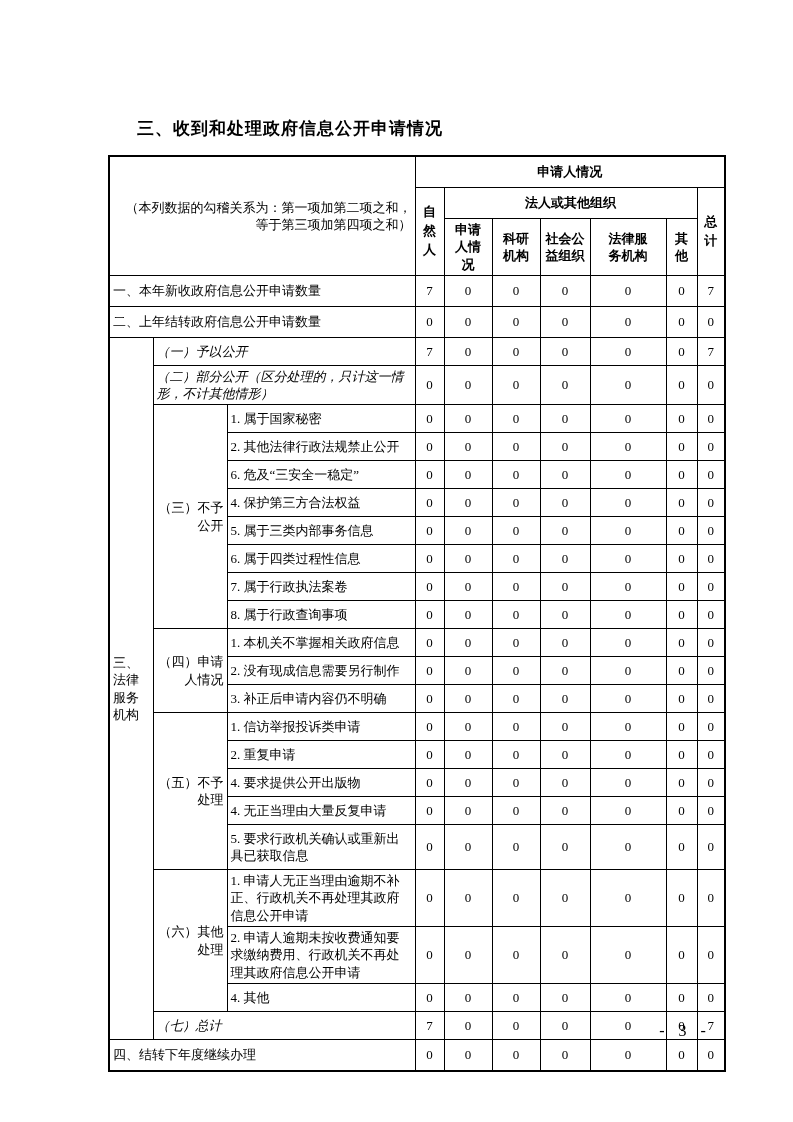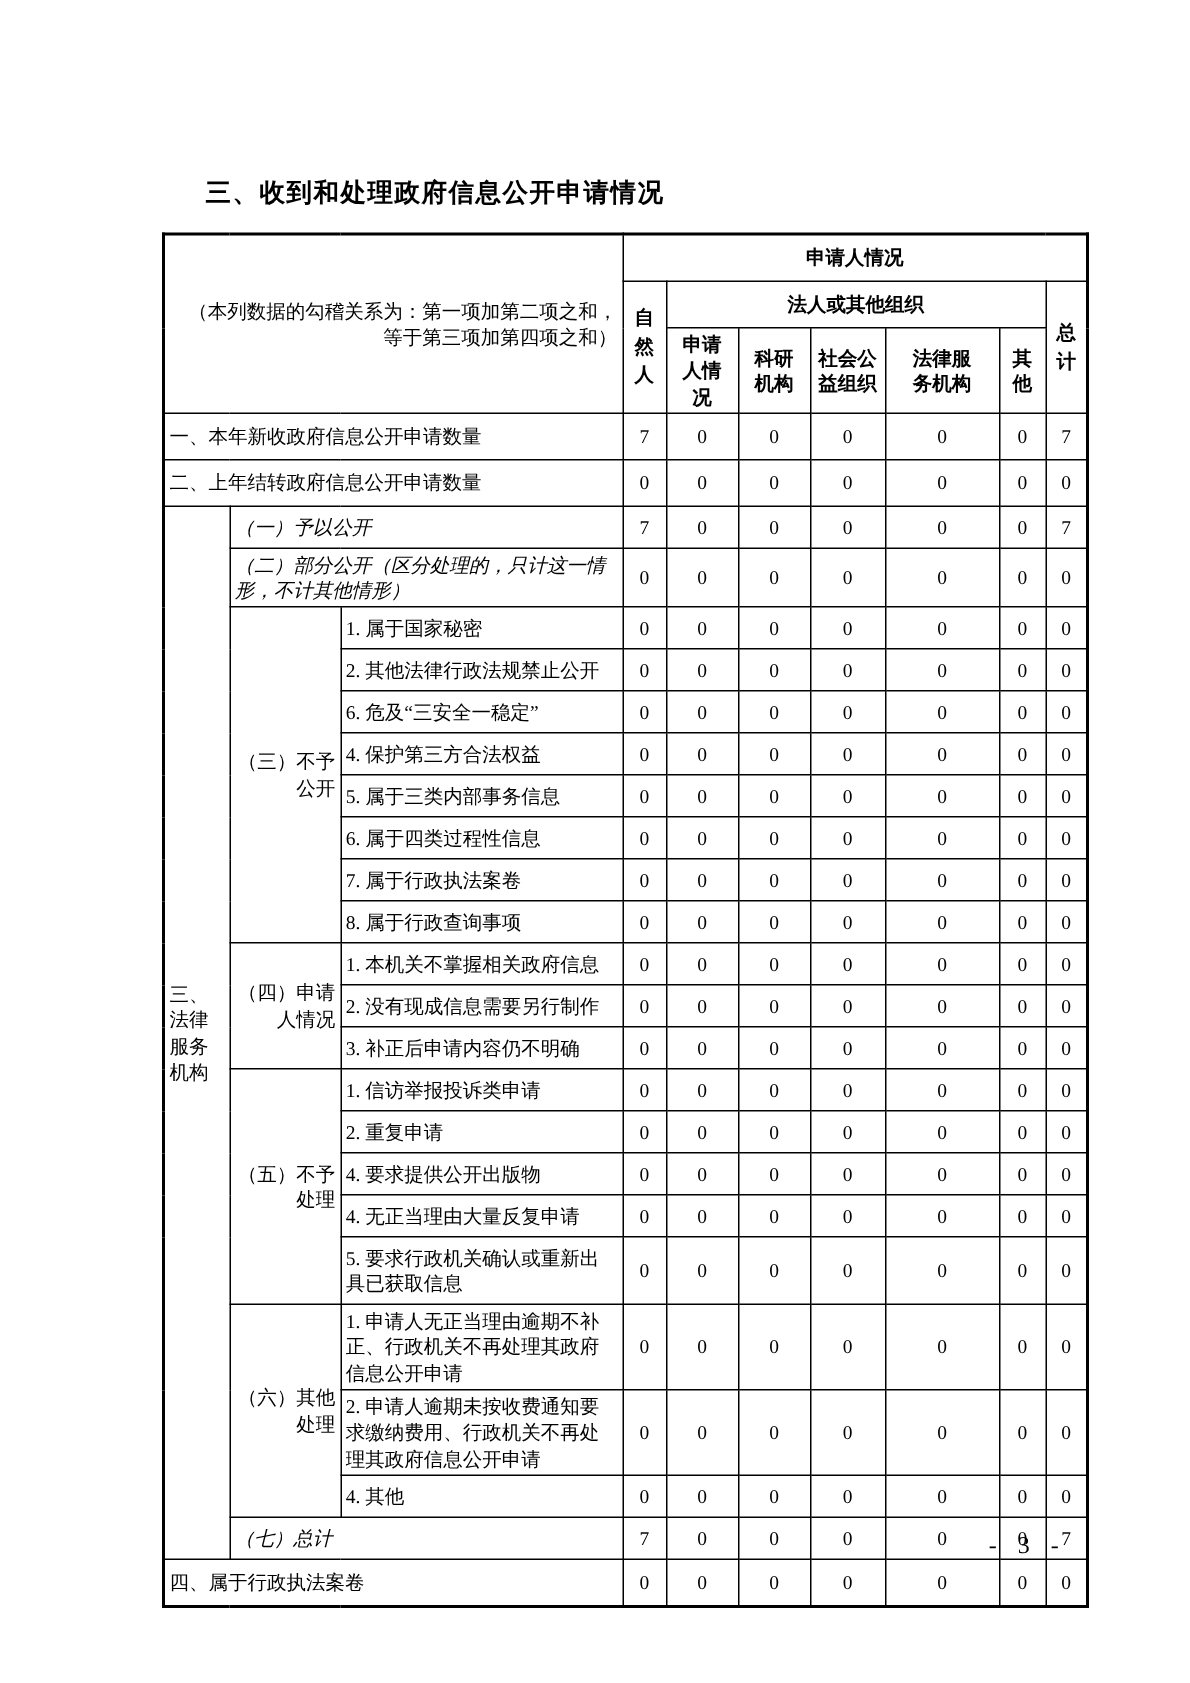--- a/index.html
+++ b/index.html
@@ -344,21 +344,21 @@
   <td class="v">7</td>
         <td class="v">0</td>
         <td class="v">0</td>
         <td class="v">0</td>
         <td class="v">0</td>
         <td class="v">0</td>
         <td class="v">7</td>
       </tr>
 
   <tr class="h28">
-    <td class="lbl-major" colspan="3">四、属于行政执法案卷</td>
+    <td class="lbl-major" colspan="3">四、结转下年度继续办理</td>
   <td class="v">0</td>
         <td class="v">0</td>
         <td class="v">0</td>
         <td class="v">0</td>
         <td class="v">0</td>
         <td class="v">0</td>
         <td class="v">0</td>
       </tr>
 </tbody>
   </table>

